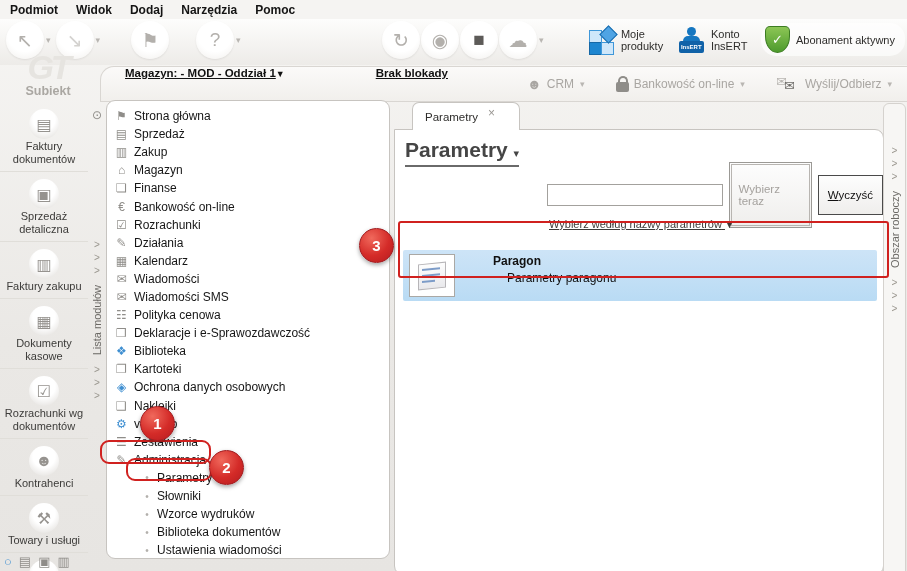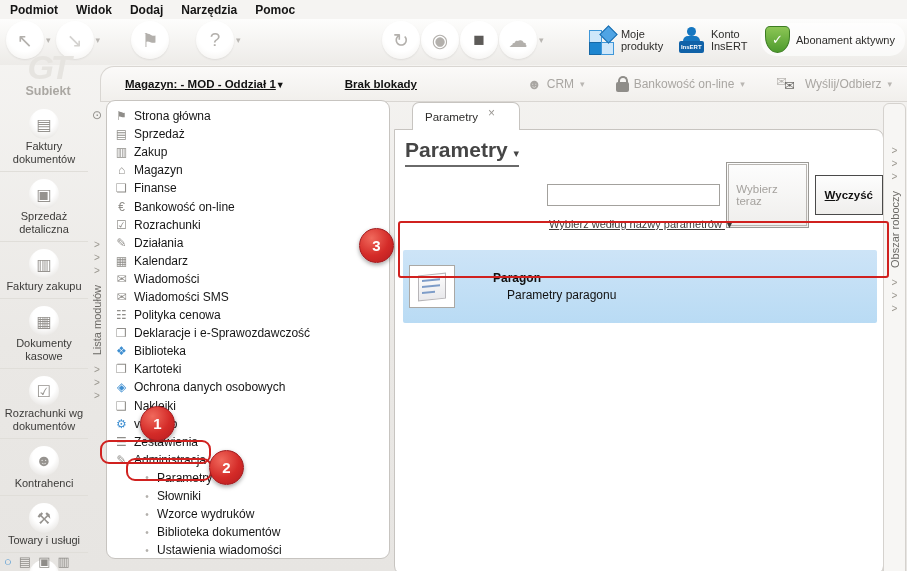--- a/index.html
+++ b/index.html
@@ -43,21 +43,21 @@
   .person s{position:absolute;left:0;bottom:0;font-size:6px;font-weight:bold;color:#fff;background:#1062a8;
     border-radius:2px;padding:0 2px;text-decoration:none;}
   
   .shield{width:23px;height:25px;background:linear-gradient(#8cc655,#4d9a2d);
     border-radius:5px 5px 50% 50%/5px 5px 62% 62%;border:1px solid #3c7c22;
     display:flex;align-items:center;justify-content:center;color:#fff;font-size:13px;font-weight:bold;}
 
   
   .toolbar2{position:absolute;left:100px;top:66px;right:0;height:34px;
     background:linear-gradient(#fbfaf9,#f1efec);border:1px solid #d9d6d2;border-right:none;
-    border-radius:14px 0 0 0;display:flex;align-items:center;font-size:11.5px;}
+    border-radius:14px 0 0 0;display:flex;font-size:11.5px;gap:31px;}
   .tb2-link{font-weight:bold;color:#111;text-decoration:underline;margin-left:24px;cursor:pointer;}
   .tb2-link .blk{font-size:9px;text-decoration:none;display:inline-block;}
   .tb2-right{margin-left:auto;display:flex;align-items:center;gap:26px;margin-right:10px;color:#a9a6a2;}
   .tb2-item{display:flex;align-items:center;gap:5px;font-size:12px;}
   .gicon{color:#a9a6a2;font-size:14px;}
   .lock{position:relative;width:13px;height:10px;background:#8f8d89;border-radius:2px;margin-top:5px;}
   .lock:before{content:"";position:absolute;left:2px;top:-6px;width:6px;height:6px;
     border:2px solid #8f8d89;border-bottom:none;border-radius:5px 5px 0 0;}
   .send-ic{position:relative;width:24px;height:16px;}
   .send-ic em{position:absolute;font-style:normal;font-size:13px;color:#8f8d89;}
@@ -110,27 +110,27 @@
   .content{position:relative;background:#fff;border:1px solid #c7c4c0;border-radius:0 9px 9px 9px;
     height:428px;margin-top:-1px;padding:8px 10px;}
   .ptitle{display:inline-block;font-size:21px;font-weight:bold;color:#454545;
     border-bottom:2px solid #6a6a6a;cursor:pointer;line-height:23px;}
   .ptitle .drp{font-size:11px;color:#454545;}
   .searchrow{position:absolute;left:152px;top:32px;display:flex;align-items:center;}
   .searchbox{width:186px;height:18px;border:1px solid #a3a19d;font-size:12px;padding:1px 3px;outline:none;}
   .btn{font-size:11.5px;background:linear-gradient(#fdfdfd,#efeeec);cursor:pointer;}
   .btn-select{margin-left:6px;color:#a5a29e;border:1px solid #9b9995;outline:1px solid #b8b5b1;
     outline-offset:-3px;padding:20px 9px;}
-  .btn-clear{margin-left:6px;color:#111;border:1px solid #4a4a4a;padding:13px 9px;display:inline-block;font-weight:bold;}
+  .btn-clear{margin-left:6px;color:#111;border:1px solid #4a4a4a;padding:13px 9px;display:inline-block;}
   .btn-clear::first-letter{text-decoration:underline;}
   .filterlink{position:absolute;left:154px;top:88px;font-size:11px;color:#3c3b39;text-decoration:underline;cursor:pointer;}
   .filterlink .drp{font-size:9px;display:inline-block;text-decoration:none;}
 
   .plist{position:absolute;left:8px;top:120px;right:6px;}
-  .prow{display:flex;align-items:center;margin-bottom:1px;padding:15px 6px;border-radius:2px;}
+  .prow{display:flex;margin-bottom:1px;padding:4px 6px;border-radius:2px;}
   .prow.selected{background:linear-gradient(#cde4f7,#b9dbf4);}
   .docbox{width:44px;height:41px;background:#fff;border:1px solid #aaa8a4;flex:none;
     display:flex;align-items:center;justify-content:center;position:relative;}
   .docpage{width:26px;height:24px;background:linear-gradient(#fdfdfd,#e9e9ec);border:1px solid #b7b5b8;
     transform:skewY(-6deg);position:relative;}
   .docpage i{position:absolute;left:3px;right:5px;height:2px;background:#7d9cc8;}
   .docpage i:nth-child(1){top:4px;} .docpage i:nth-child(2){top:10px;} .docpage i:nth-child(3){top:16px;right:10px;}
   .docpen{position:absolute;right:2px;top:-4px;font-size:15px;color:#8f8d89;transform:rotate(10deg);}
   .ptext{margin-left:38px;font-size:12px;color:#111;}
   .ptext .t{font-weight:bold;}

